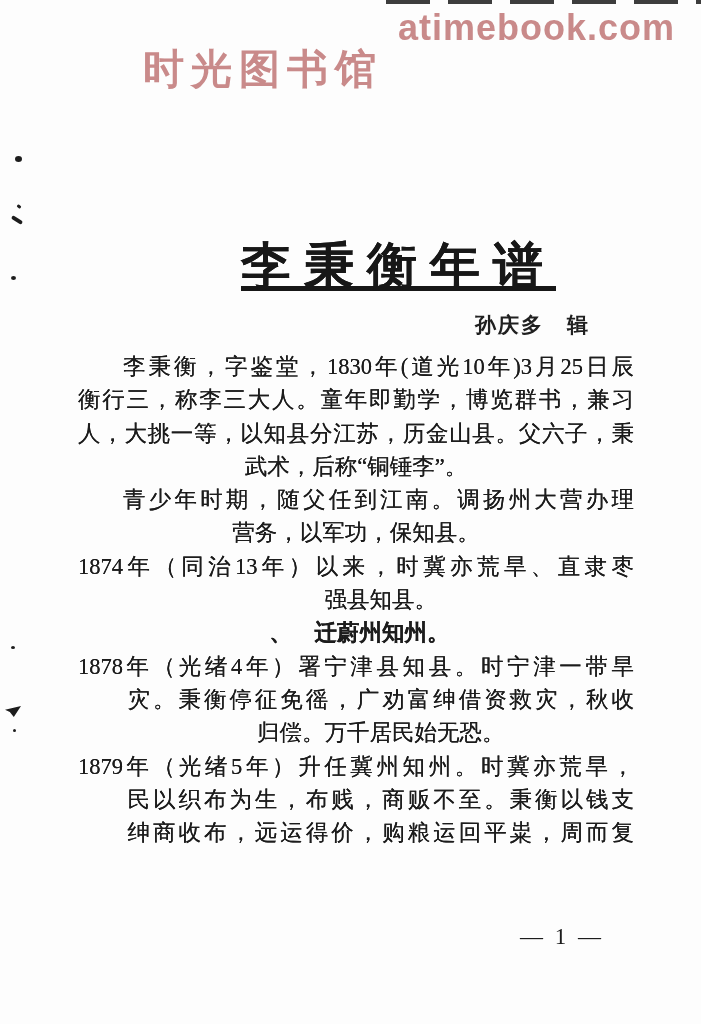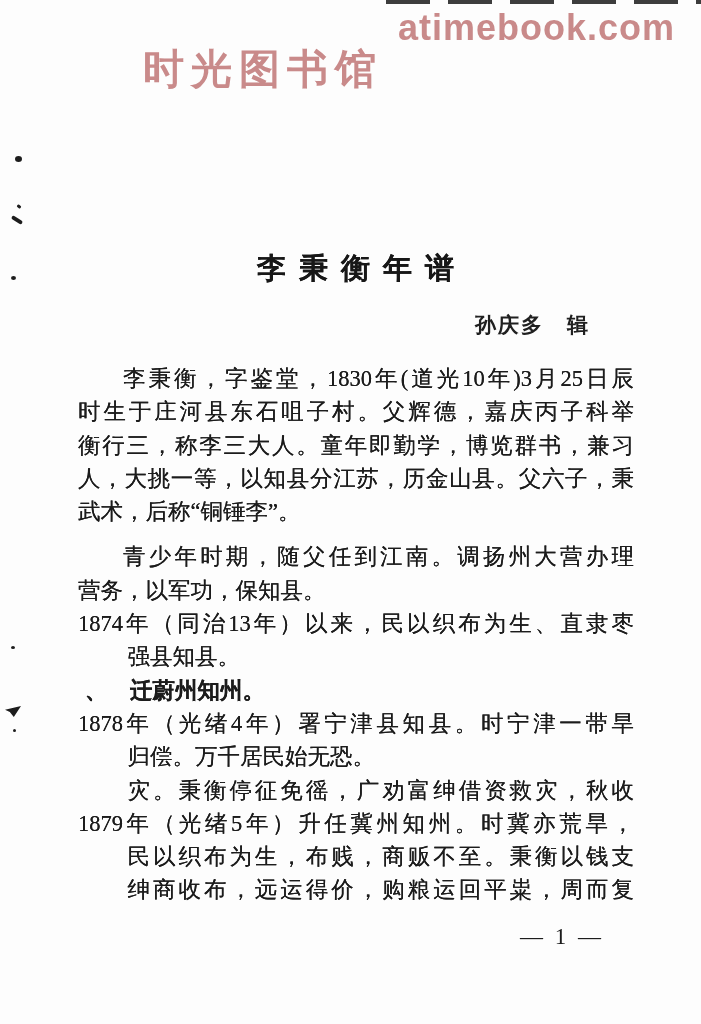--- a/index.html
+++ b/index.html
@@ -47,23 +47,23 @@
     white-space: nowrap;
   }
 
   
   .body-text {
     position: absolute; left: 78px; top: 350px; width: 556px;
     font-size: 22.5px; line-height: 33.3px;
     color: #1c1c1c;
     text-shadow: 0 0 0.4px currentColor;
   }
-  .line { white-space: nowrap; }
+  .line { white-space: nowrap; text-align: center; }
   .line.just { white-space: normal; text-align: justify; text-align-last: justify; }
-  .line.indent { text-indent: 2em; margin-top: 12px; }
+  .line.indent { text-indent: 2em; }
   .line.hang { padding-left: 2.2em; }
   .line.hang.just { width: 506.5px; }
   .line.dun { padding-left: 7px; font-weight: bold; }
 
   
   .page-number {
     position: absolute; left: 520px; top: 924px;
     font-size: 23px; letter-spacing: 3px; color: #1c1c1c;
     white-space: nowrap;
   }
@@ -82,37 +82,36 @@
     clip-path: polygon(0 35%, 100% 0, 55% 100%, 30% 55%);
   }
 </style>
 </head>
 <body>
 
 <div class="top-dashes"></div>
 <div class="wm-cjk">时光图书馆</div>
 <div class="wm-latin">atimebook.com</div>
 
-<h1 class="doc-title" style="margin:16px; font-size:29px;">李秉衡年谱</h1>
+<h1 class="doc-title" style="margin:0; font-size:50px;text-decoration:underline;">李秉衡年谱</h1>
 <div class="author">孙庆多　辑</div>
 
 <div class="body-text">
   <div class="line indent just">李秉衡，字鉴堂，1830年(道光10年)3月25日辰</div>
-  <div class="line just">时生于庄河县东石咀子村。父辉德，嘉庆丙子科举</div>
   <div class="line just">衡行三，称李三大人。童年即勤学，博览群书，兼习</div>
   <div class="line just">人，大挑一等，以知县分江苏，历金山县。父六子，秉</div>
   <div class="line">武术，后称“铜锤李”。</div>
   <div class="line indent just">青少年时期，随父任到江南。调扬州大营办理</div>
   <div class="line">营务，以军功，保知县。</div>
-  <div class="line just">1874年（同治13年）以来，民以织布为生、直隶枣</div>
+  <div class="line just">1874年（同治13年）以来，时冀亦荒旱、直隶枣</div>
   <div class="line hang">强县知县。</div>
   <div class="line dun">、　迁蔚州知州。</div>
   <div class="line just">1878年（光绪4年）署宁津县知县。时宁津一带旱</div>
+  <div class="line hang just">灾。秉衡停征免徭，广劝富绅借资救灾，秋收</div>
   <div class="line hang">归偿。万千居民始无恐。</div>
-  <div class="line hang just">灾。秉衡停征免徭，广劝富绅借资救灾，秋收</div>
   <div class="line just">1879年（光绪5年）升任冀州知州。时冀亦荒旱，</div>
   <div class="line hang just">民以织布为生，布贱，商贩不至。秉衡以钱支</div>
   <div class="line hang just">绅商收布，远运得价，购粮运回平粜，周而复</div>
 </div>
 
 <div class="page-number">— 1 —</div>
 
 <div class="speck sp1"></div>
 <div class="speck sp2"></div>
 <div class="speck sp3"></div>

